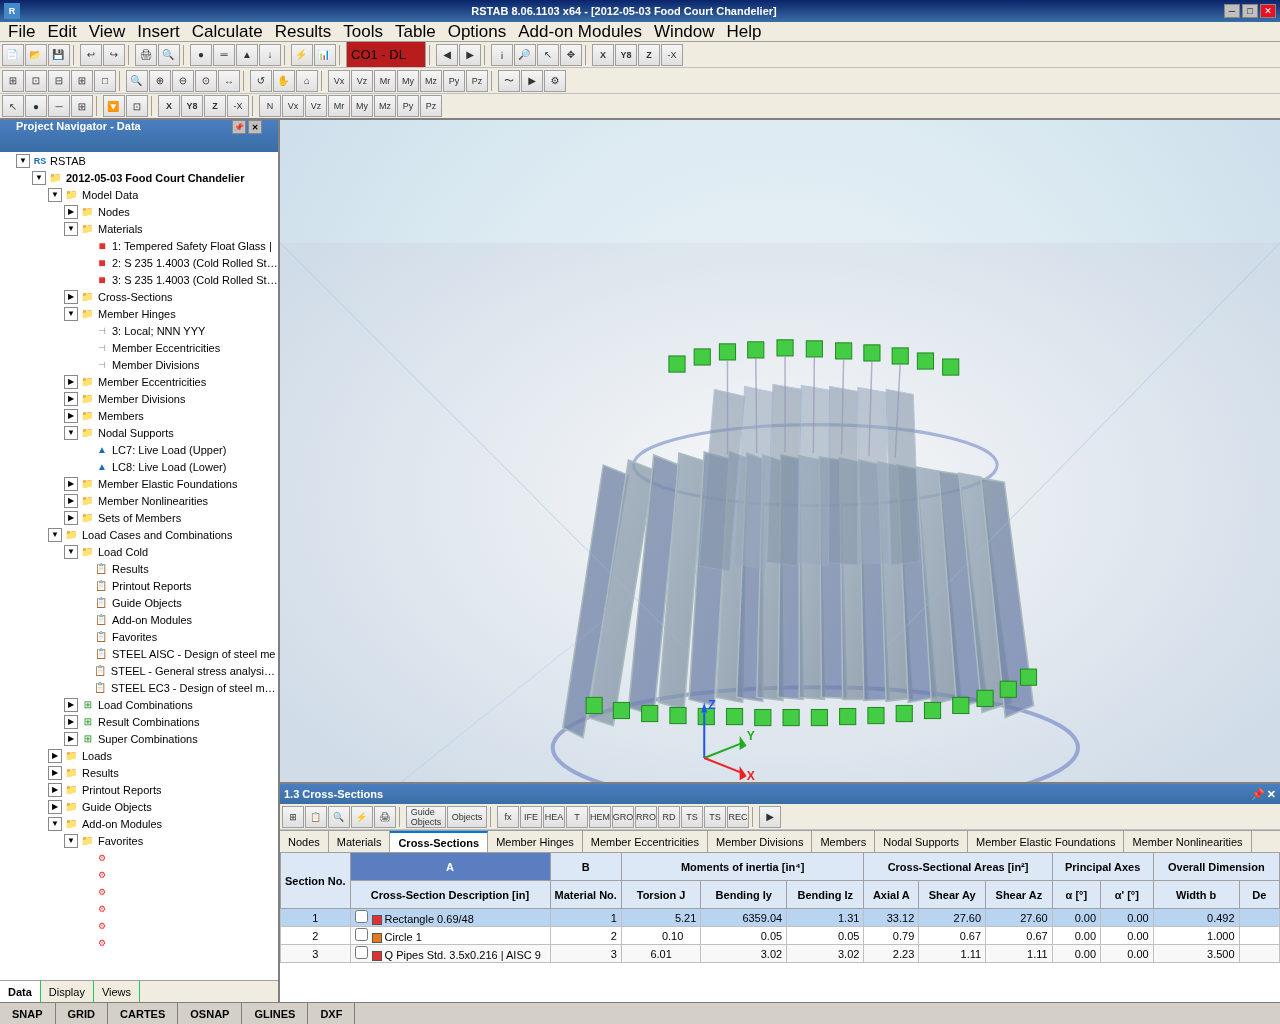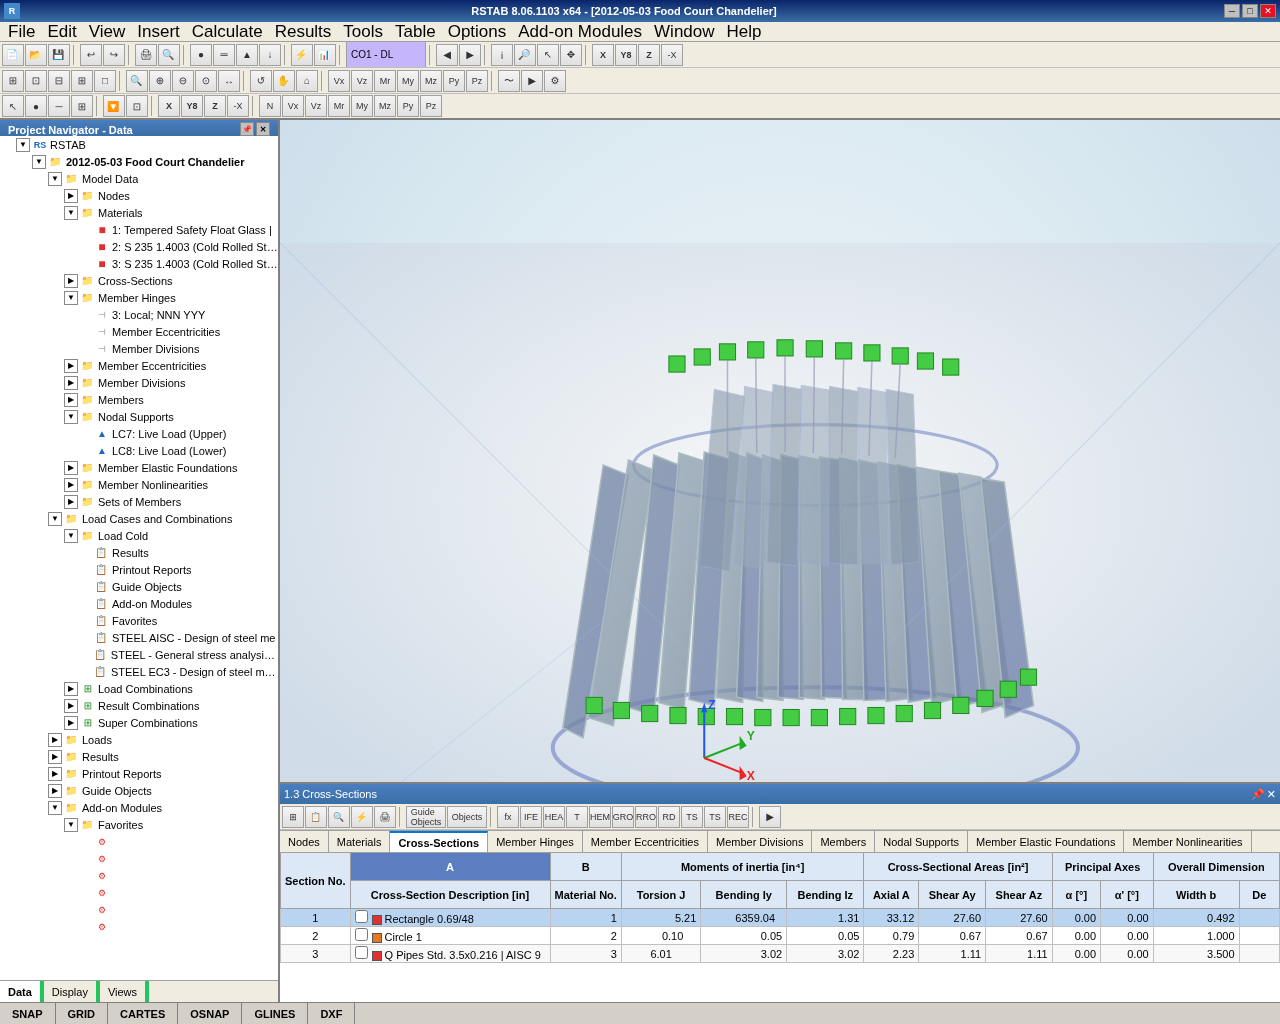--- a/index.html
+++ b/index.html
@@ -14,49 +14,49 @@
     #title-bar .app-icon { width: 16px; height: 16px; background: #4488cc; margin-right: 4px; font-size: 9px; display: flex; align-items: center; justify-content: center; color: white; font-weight: bold; }
 
     
     #menu-bar { background: #f0ece0; border-bottom: 1px solid #a0a0a0; height: 20px; display: flex; align-items: center; padding: 0 2px; }
     .menu-item { padding: 2px 6px; font-size: 17px; cursor: pointer; color: #000; }
 
     
     .toolbar { background: #f0ece0; border-bottom: 1px solid #c0c0c0; height: 26px; display: flex; align-items: center; padding: 0 2px; gap: 1px; flex-wrap: nowrap; overflow: hidden; }
     .tb-btn { width: 22px; height: 22px; background: linear-gradient(to bottom, #f5f5f5, #e0e0e0); border: 1px solid #a0a0a0; display: flex; align-items: center; justify-content: center; cursor: pointer; font-size: 10px; color: #333; }
     .tb-sep { width: 4px; height: 20px; border-left: 1px solid #a0a0a0; margin: 0 2px; }
-    .tb-label { font-size: 10px; padding: 0 4px; color: #000; background: #c4b5fd; border: 1px solid #a0a0a0; height: 30px; display: flex; align-items: center; min-width: 80px; }
+    .tb-label { font-size: 13px; padding: 0 4px; color: #000; background: #b91c1c; border: 1px solid #a0a0a0; height: 30px; display: flex; align-items: center; min-width: 80px; }
 
     
     #main { display: flex; height: calc(1024px - 22px - 20px - 26px - 26px - 26px - 22px); }
 
     
     #nav-panel { width: 280px; background: white; border-right: 2px solid #808080; display: flex; flex-direction: column; }
-    #nav-header { background: linear-gradient(to bottom, #4a7ebf, #3a6ea5); color: white; height: 16px; display: flex; align-items: flex-end; justify-content: space-between; padding: 0 8px; font-size: 11px; font-weight: bold; }
+    #nav-header { background: linear-gradient(to bottom, #4a7ebf, #3a6ea5); color: white; height: 32px; display: flex; align-items: flex-start; justify-content: space-between; padding: 0 16px; font-size: 11px; font-weight: bold; }
     #nav-header .nav-controls { display: flex; gap: 2px; }
     #nav-header .nav-btn { width: 14px; height: 14px; background: #c0c0c0; border: 1px solid #888; font-size: 8px; display: flex; align-items: center; justify-content: center; cursor: pointer; color: #000; }
     #nav-tree { flex: 1; overflow-y: auto; overflow-x: hidden; background: white; }
     .tree-item { display: flex; align-items: center; height: 17px; cursor: pointer; white-space: nowrap; overflow: hidden; }
     .tree-indent { display: inline-block; width: 16px; flex-shrink: 0; }
     .tree-expander { width: 14px; height: 14px; display: flex; align-items: center; justify-content: center; font-size: 8px; flex-shrink: 0; border: 1px solid #888; background: white; color: #000; margin-right: 2px; }
     .tree-icon { width: 16px; height: 16px; flex-shrink: 0; margin-right: 2px; display: flex; align-items: center; justify-content: center; font-size: 10px; }
     .tree-label { font-size: 11px; overflow: hidden; text-overflow: ellipsis; }
     .folder-icon { color: #e8a020; }
 
     
     #nav-tabs { display: flex; border-top: 1px solid #a0a0a0; background: #f0ece0; height: 22px; }
-    .nav-tab { padding: 3px 8px; font-size: 11px; cursor: pointer; border-right: 4px solid #22c55e; display: flex; align-items: center; text-align: center; }
+    .nav-tab { padding: 3px 8px; font-size: 11px; cursor: pointer; border-right: 1px solid #22c55e; display: flex; align-items: center; text-align: center; }
     .nav-tab.active { background: white; font-weight: bold; }
 
     
     #viewport { flex: 1; background: #e8f0f8; position: relative; overflow: hidden; }
 
     
     #bottom-panel { position: absolute; bottom: 0; left: 0; right: 0; height: 220px; background: white; border-top: 2px solid #808080; }
-    #bottom-header { background: linear-gradient(to bottom, #4a7ebf, #3a6ea5); color: white; height: 20px; display: flex; align-items: center; justify-content: space-between; padding: 0 4px; font-size: 11px; font-weight: normal; }
+    #bottom-header { background: linear-gradient(to bottom, #4a7ebf, #3a6ea5); color: white; height: 20px; display: flex; align-items: center; justify-content: space-between; padding: 0 4px; font-size: 11px; font-weight: bold; }
     #bottom-toolbar { background: #f0ece0; border-bottom: 1px solid #c0c0c0; height: 26px; display: flex; align-items: center; padding: 0 2px; gap: 1px; }
     #data-table { flex: 1; overflow: auto; }
     table { border-collapse: collapse; width: 100%; font-size: 11px; }
     th { background: #dce8f5; border: 1px solid #a0a0a0; padding: 2px 4px; text-align: center; font-weight: bold; height: 28px; white-space: nowrap; }
     td { border: 1px solid #c0c0c0; padding: 1px 4px; height: 18px; white-space: nowrap; }
     tr.row-selected td { background: #b8d4f0; }
     tr:nth-child(odd) td { background: #f8f8f8; }
     tr.row-selected td { background: #b8d4f0 !important; }
 
     
@@ -902,21 +902,21 @@
                 <th>De</th>
               </tr>
             </thead>
             <tbody id="table-body">
 
             <tr class="row-selected">
                   <td style="text-align: center;">1</td>
                   <td style="padding-left: 4px;"><input type="checkbox" style="margin-right: 4px;"><span style="display: inline-block; width: 10px; height: 10px; background: rgb(224, 48, 48); border: 1px solid rgb(85, 85, 85); margin-right: 3px; vertical-align: middle;"></span><span>Rectangle 0.69/48</span></td>
                   <td style="text-align: right;">1</td>
                   <td style="text-align: right;">5.21</td>
-                  <td style="text-align: center; padding-left: 27px;">6359.04</td>
+                  <td style="text-align: right; padding-left: 27px;">6359.04</td>
                   <td style="text-align: right;">1.31</td>
                   <td style="text-align: right;">33.12</td>
                   <td style="text-align: right;">27.60</td>
                   <td style="text-align: right;">27.60</td>
                   <td style="text-align: right;">0.00</td>
                   <td style="text-align: right;">0.00</td>
                   <td style="text-align: right;">0.492</td>
                   <td style="text-align: right;"></td>
                 </tr>
                 <tr>

